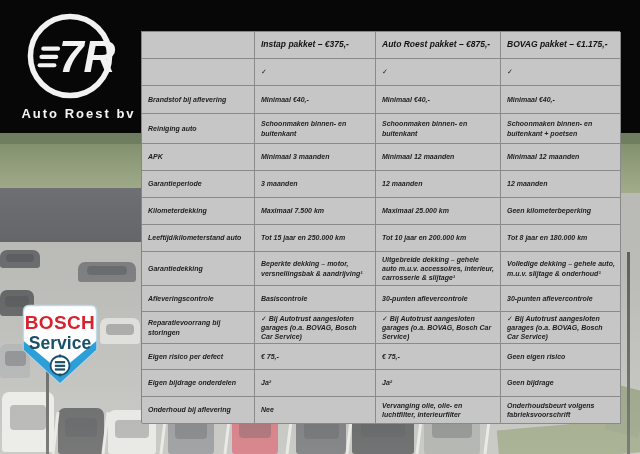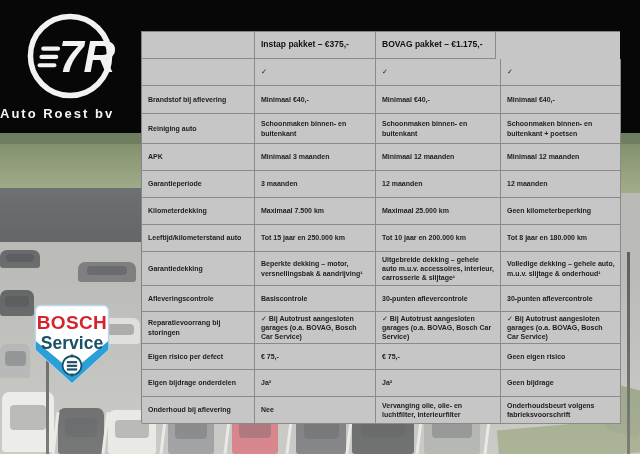--- a/index.html
+++ b/index.html
@@ -23,36 +23,36 @@
   .grass-r{position:absolute;left:610px;top:388px;width:34px;height:46px;
            background:#73825a;transform:rotate(14deg);}
   .pole{position:absolute;background:#2e2e2c;}
   .veil{position:absolute;left:0;top:133px;width:640px;height:321px;
         background:linear-gradient(rgba(242,242,238,0.16),rgba(242,242,238,0.40));}
 
   
   .band{position:absolute;left:0;top:0;width:640px;height:133px;background:#070707;}
   .brand{position:absolute;left:0;top:0;width:141px;height:133px;color:#f4f4f4;}
   .brand svg{position:absolute;left:24px;top:10px;}
-  .brand-name{position:absolute;left:0;top:106px;width:141px;
+  .brand-name{position:absolute;left:8px;top:106px;width:141px;text-align:center;
               font-weight:bold;font-size:13px;letter-spacing:2px;white-space:nowrap;}
 
   
   .logo-rdw{position:absolute;left:16px;top:136px;width:112px;height:44px;}
   .logo-bovag{position:absolute;left:38px;top:201px;width:57px;height:91px;}
-  .logo-bosch{position:absolute;left:34px;top:304px;width:76px;height:82px;text-align:right;}
+  .logo-bosch{position:absolute;left:22px;top:304px;width:76px;height:82px;text-align:right;}
 
   
   .pkg-table{position:absolute;left:141px;top:31px;width:479px;height:392px;
              background:#c6c6c6;border-top:1px solid #858585;border-left:1px solid #858585;
              box-sizing:border-box;color:#1d1d1d;}
   .tr{display:flex;width:100%;}
   .tc{box-sizing:border-box;border-right:1px solid #8a8a8a;border-bottom:1px solid #8a8a8a;
       padding:2px 5px 2px 6px;display:flex;align-items:center;
-      font-size:7px;font-weight:700;line-height:1.32;}
+      font-size:7px;font-weight:700;line-height:1.32;font-style:italic;}
   .c0{width:113px;flex:none;}
   .c1{width:121px;flex:none;}
   .c2{width:125px;flex:none;}
   .c3{width:120px;flex:none;}
   .head .tc{font-size:8.5px;color:#111;}
 </style>
 </head>
 <body>
 
 <div class="stage">
@@ -159,20 +159,21 @@
         <rect x="45" y="83" width="14" height="3" fill="#1a5068"></rect>
         <rect x="45" y="88" width="14" height="3" fill="#1a5068"></rect>
       </g>
     </svg>
   </div>
 
   <div class="pkg-table">
     <div class="tr head" style="height:27px;">
       <div class="tc c0"></div>
       <div class="tc c1">Instap pakket – €375,-</div>
+      <div class="tc c2">Auto Roest pakket – €875,-</div>
       <div class="tc c3">BOVAG pakket – €1.175,-</div>
     </div>
     <div class="tr" style="height:27px;">
       <div class="tc c0"></div>
       <div class="tc c1">✓</div>
       <div class="tc c2">✓</div>
       <div class="tc c3">✓</div>
     </div>
     <div class="tr" style="height:28px;">
       <div class="tc c0">Brandstof bij aflevering</div>

